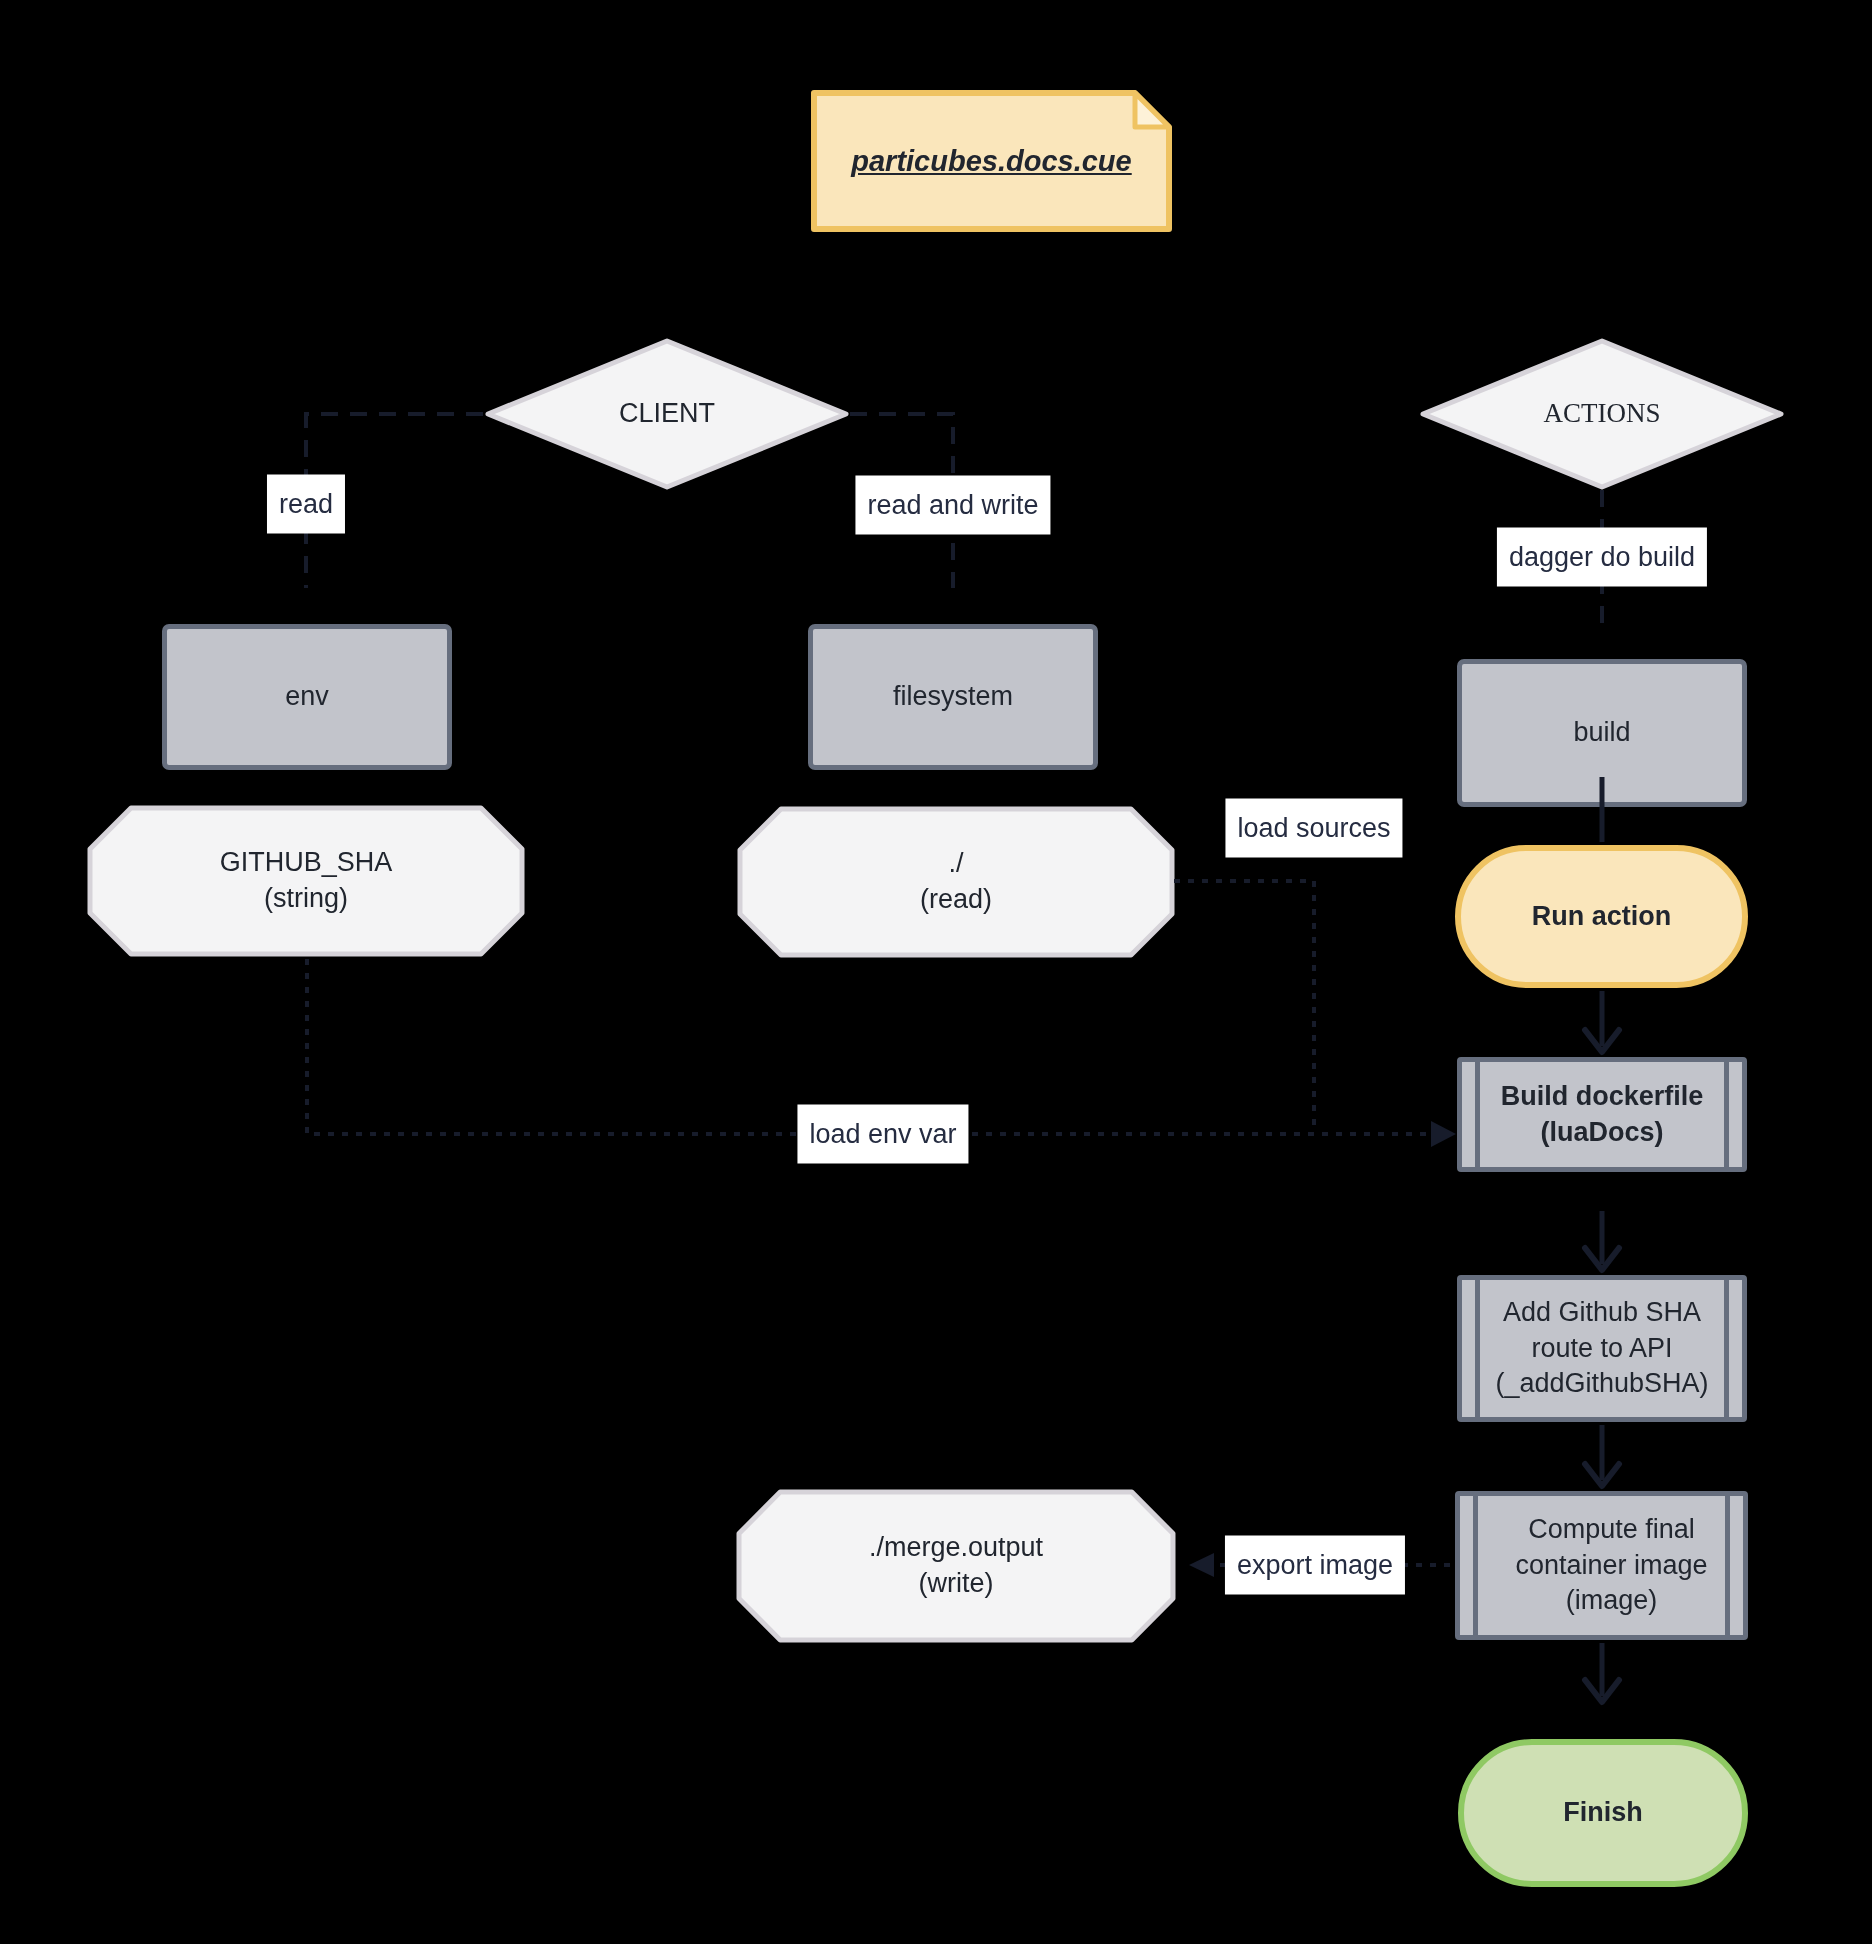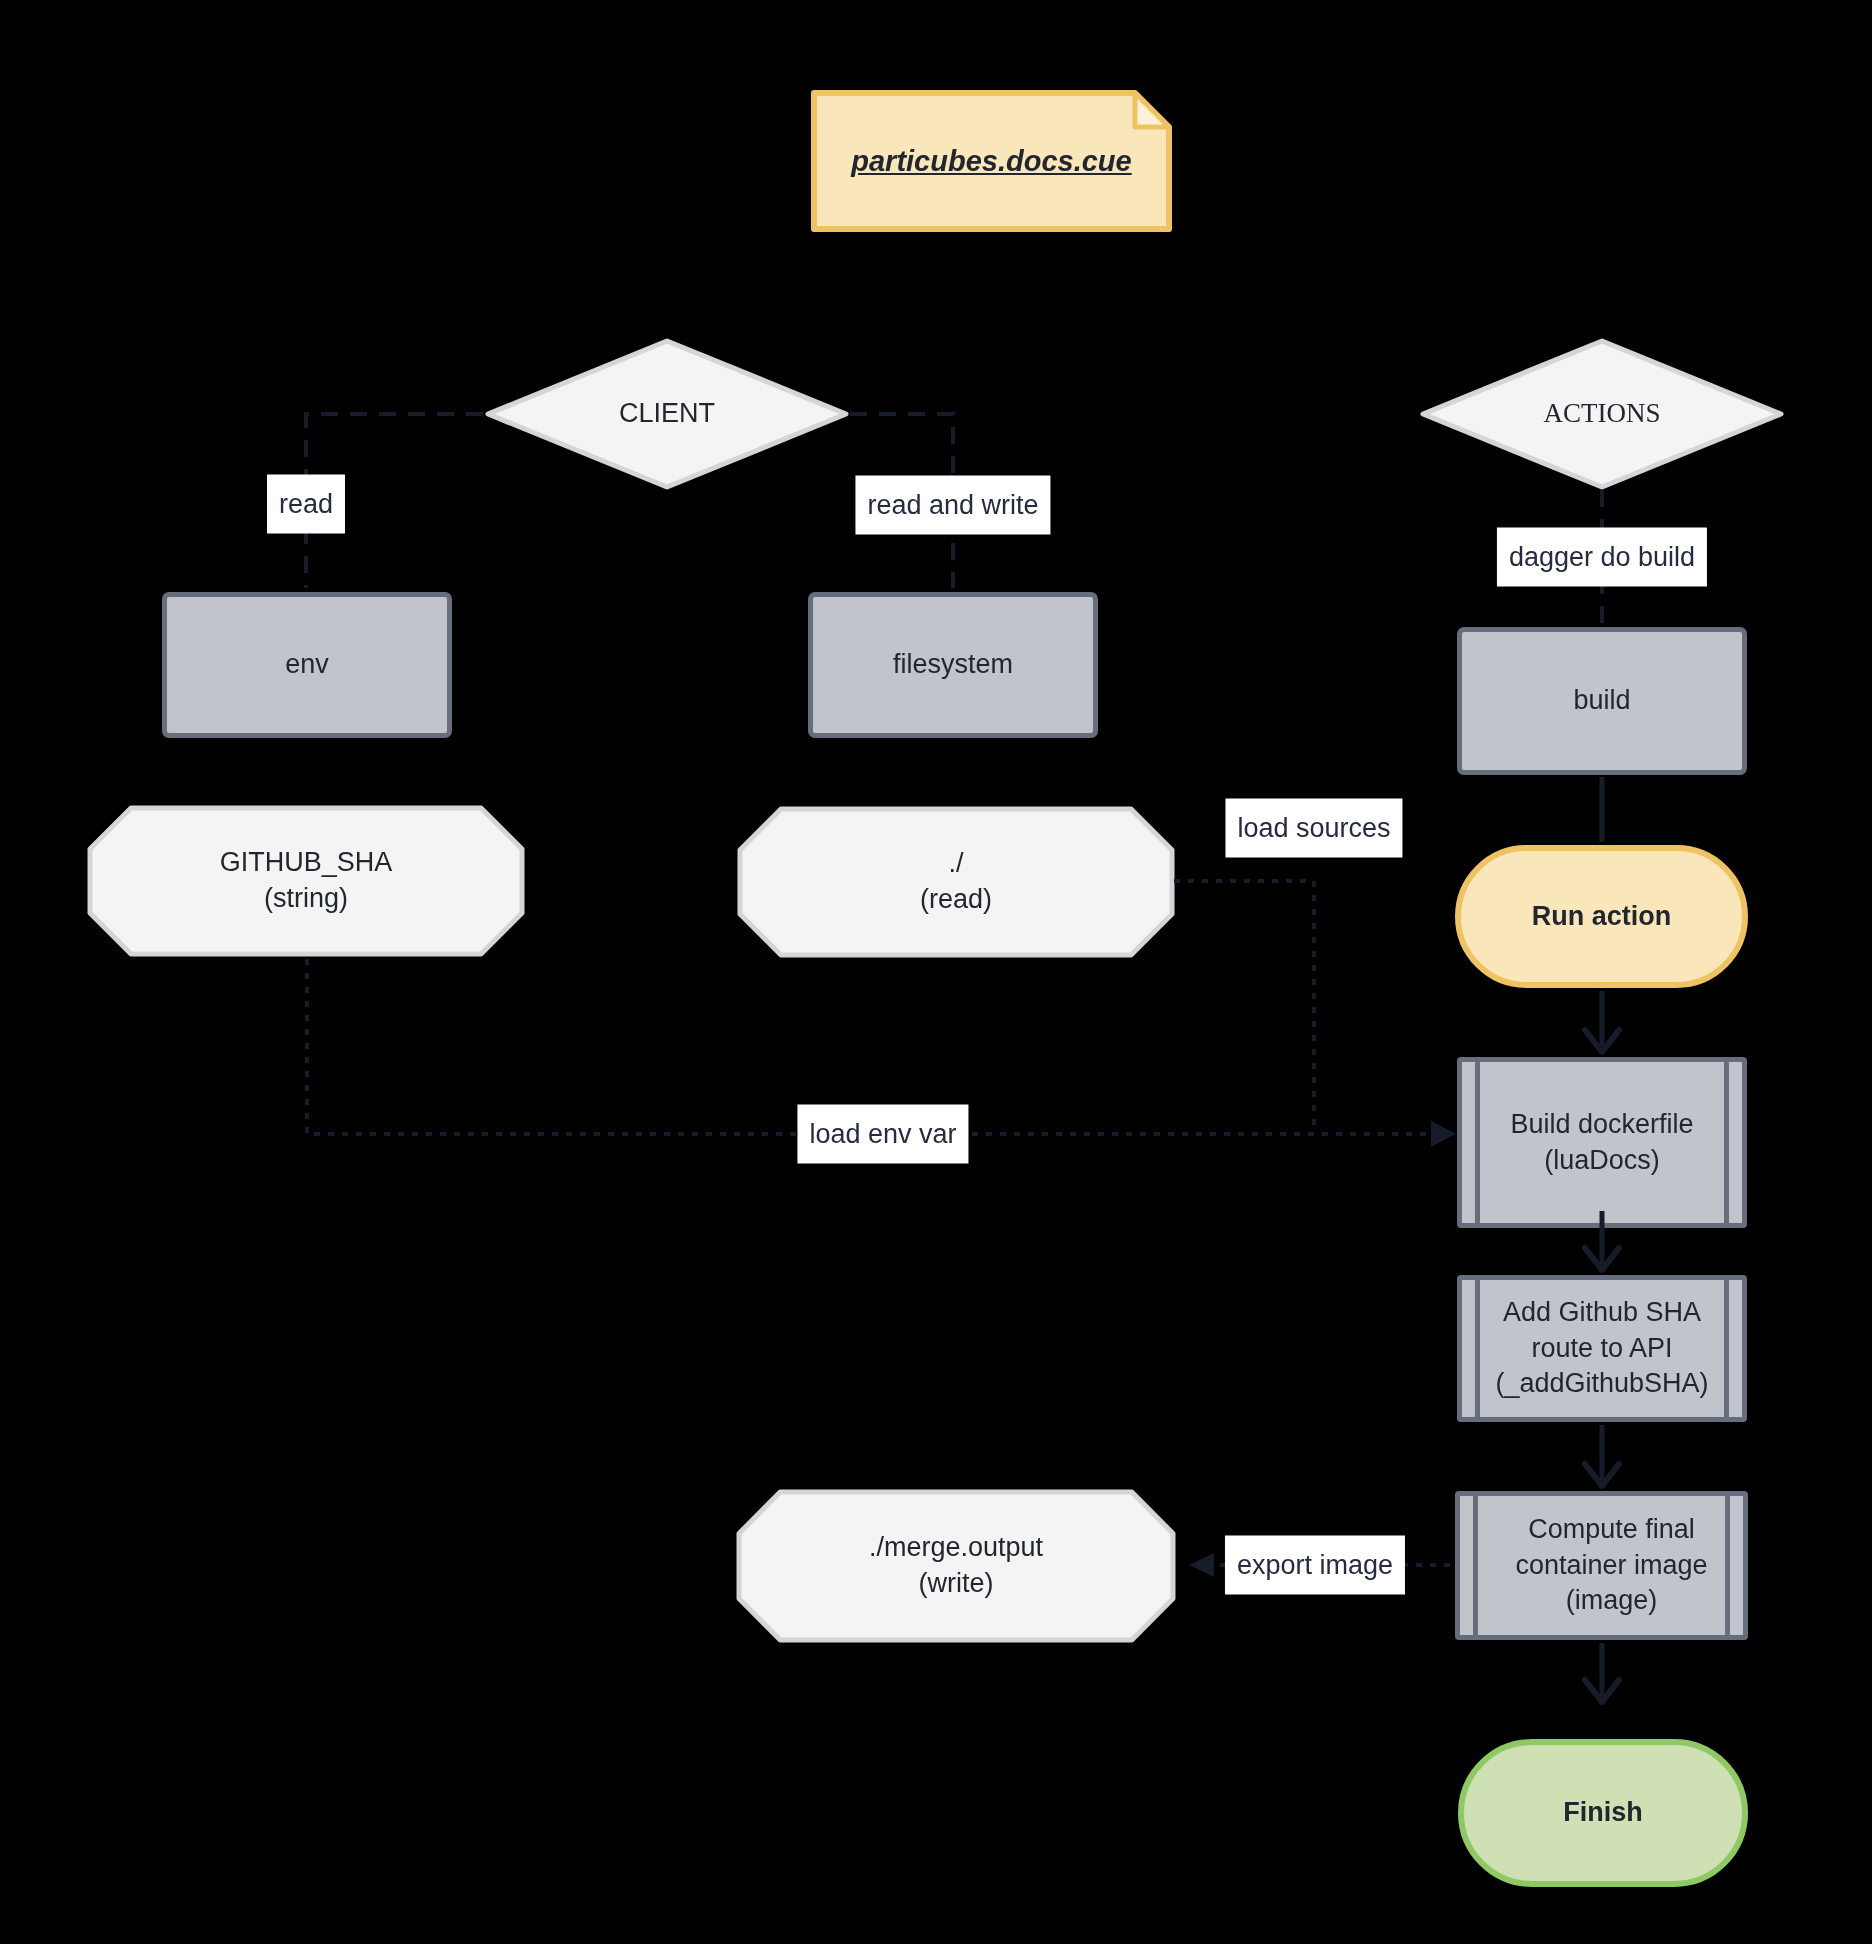--- a/index.html
+++ b/index.html
@@ -12,21 +12,21 @@
   }
   html,body{margin:0;padding:0;}
   body{
     width:1872px;height:1944px;position:relative;overflow:hidden;
     background:var(--background,#000);
     font-family:"Liberation Sans",sans-serif;
   }
   .node{position:absolute;display:flex;align-items:center;justify-content:center;
     flex-direction:column;box-sizing:border-box;color:var(--node-text,#21262f);
     font-size:27px;line-height:1.32;text-align:center;}
-  .rect{background:var(--gray-fill);border:5px solid var(--gray-border);border-radius:7px;}
+  .rect{background:var(--gray-fill);border:5px solid var(--gray-border);border-radius:7px;margin-top:32px;}
   .subroutine{background:var(--gray-fill);border:5px solid var(--gray-border);border-radius:4px;}
   .subroutine .bar{position:absolute;top:0;bottom:0;width:5px;background:var(--gray-border);}
   .subroutine .bar.left{left:13px;}
   .subroutine .bar.right{right:13px;}
   .stadium{border-radius:999px;font-weight:bold;}
   .stadium.yellow{background:var(--yellow-fill);border:6px solid var(--yellow-border);}
   .stadium.green{background:var(--green-fill);border:6px solid var(--green-border);}
   .shape-svg{position:absolute;inset:0;width:100%;height:100%;}
   .shape-light{fill:var(--light-fill);stroke:var(--light-border);stroke-width:5;stroke-linejoin:round;}
   .note-body{fill:var(--yellow-fill);stroke:var(--yellow-border);stroke-width:6;stroke-linejoin:round;}
@@ -136,21 +136,21 @@
 </div>
 
 <div class="node stadium yellow" style="left:1455px;top:845px;width:293px;height:143px;">
   <span>Run action</span>
 </div>
 
 <div class="node stadium green" style="left:1458px;top:1707px;width:290px;height:148px;margin-top:32px;">
   <span>Finish</span>
 </div>
 
-<div class="node subroutine" style="left:1457px;top:1057px;width:290px;height:171px;">
+<div class="node subroutine" style="left:1457px;top:1057px;width:290px;height:115px;font-weight:bold;">
   <div class="bar left"></div>
   <div class="bar right"></div>
   <span>Build dockerfile</span>
   <span>(luaDocs)</span>
 </div>
 
 <div class="node subroutine" style="left:1457px;top:1275px;width:290px;height:147px;">
   <div class="bar left"></div>
   <div class="bar right"></div>
   <span>Add Github SHA</span>

